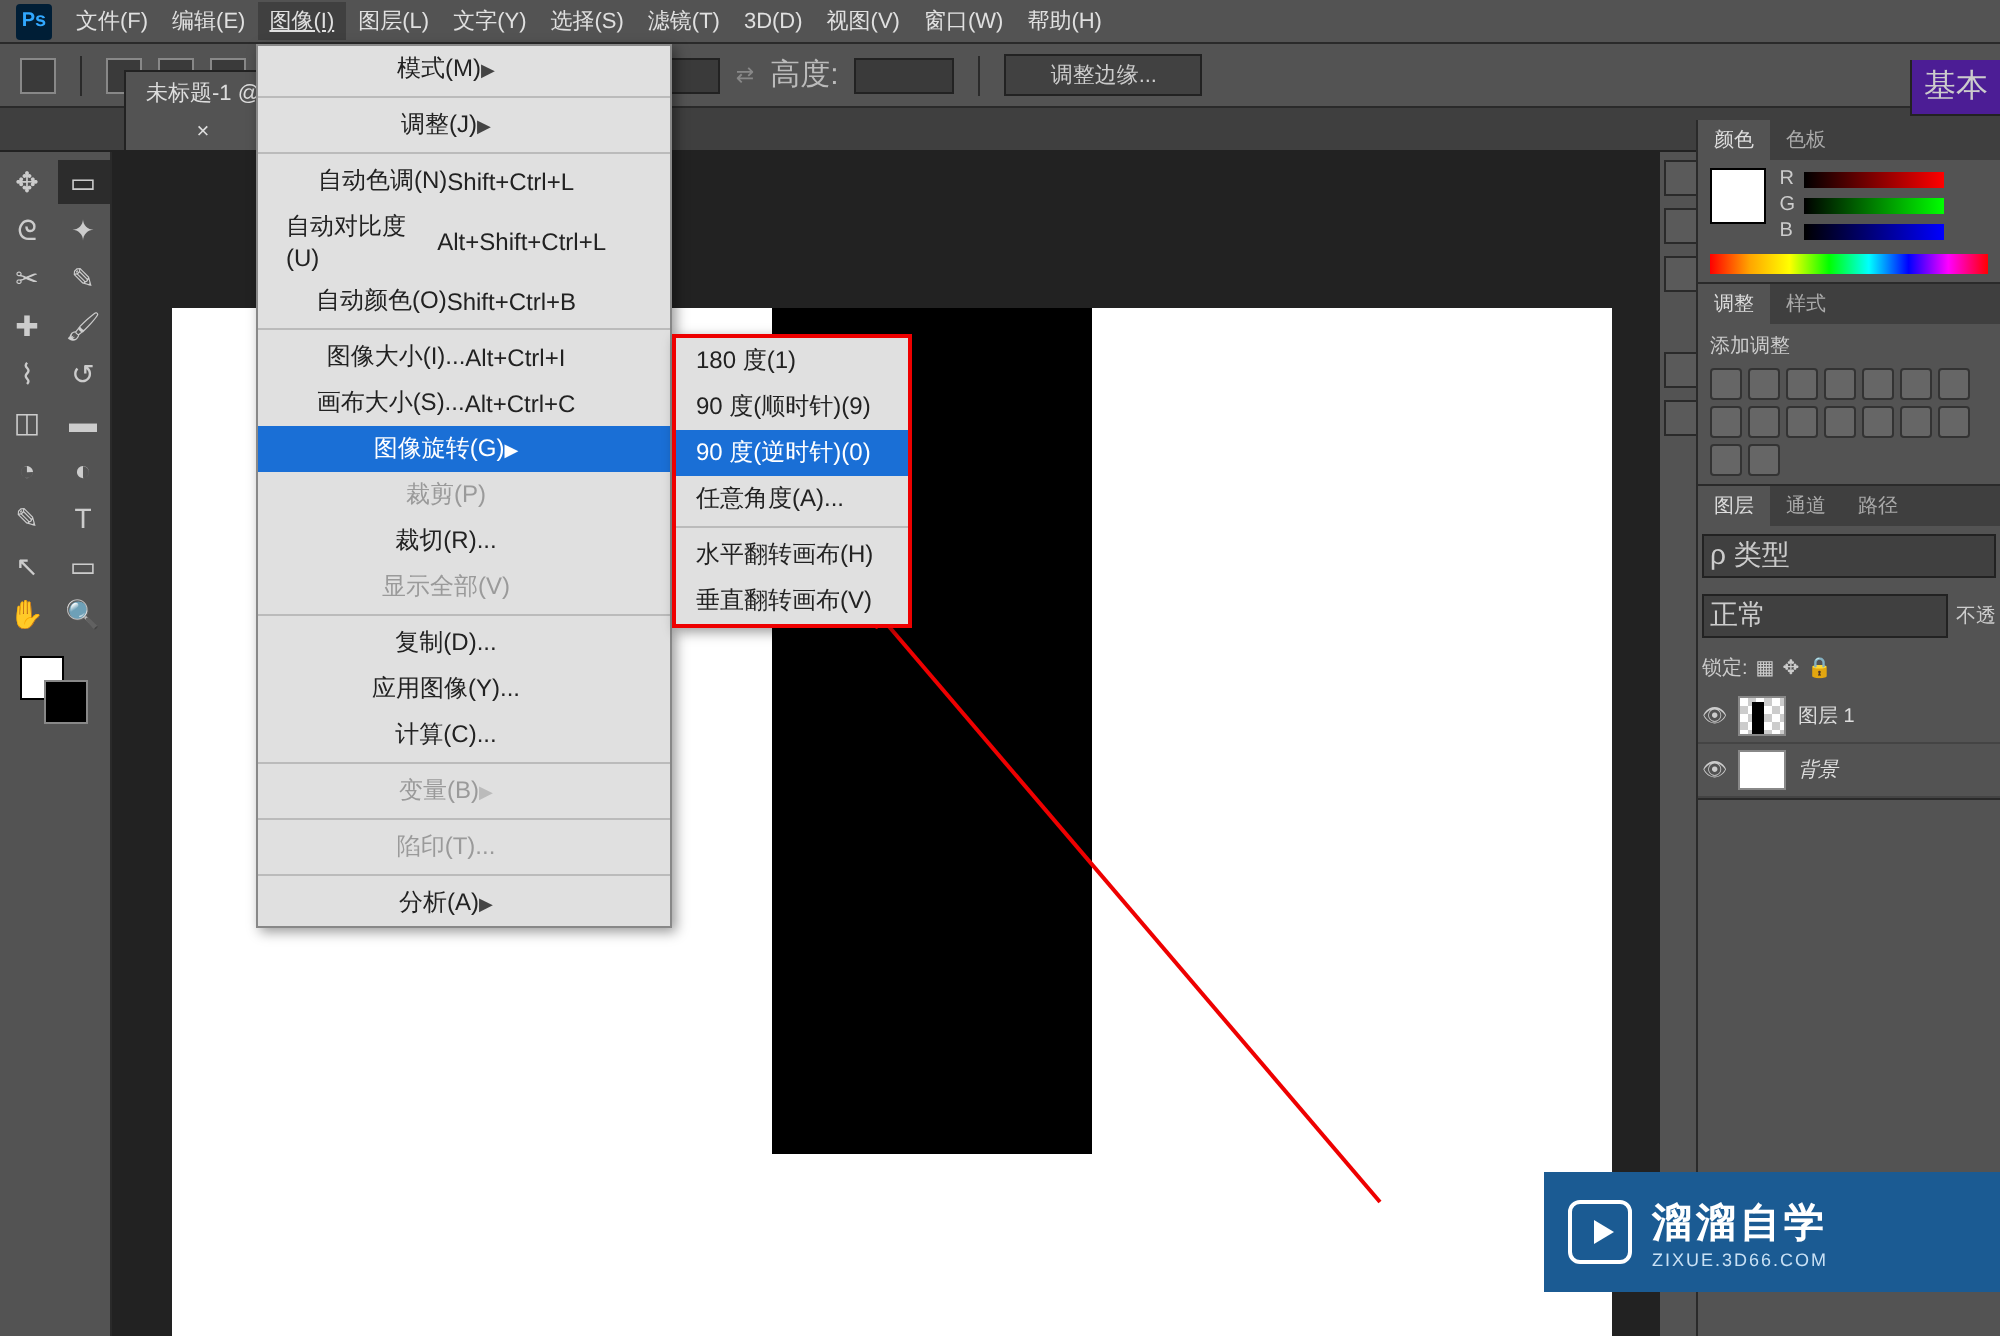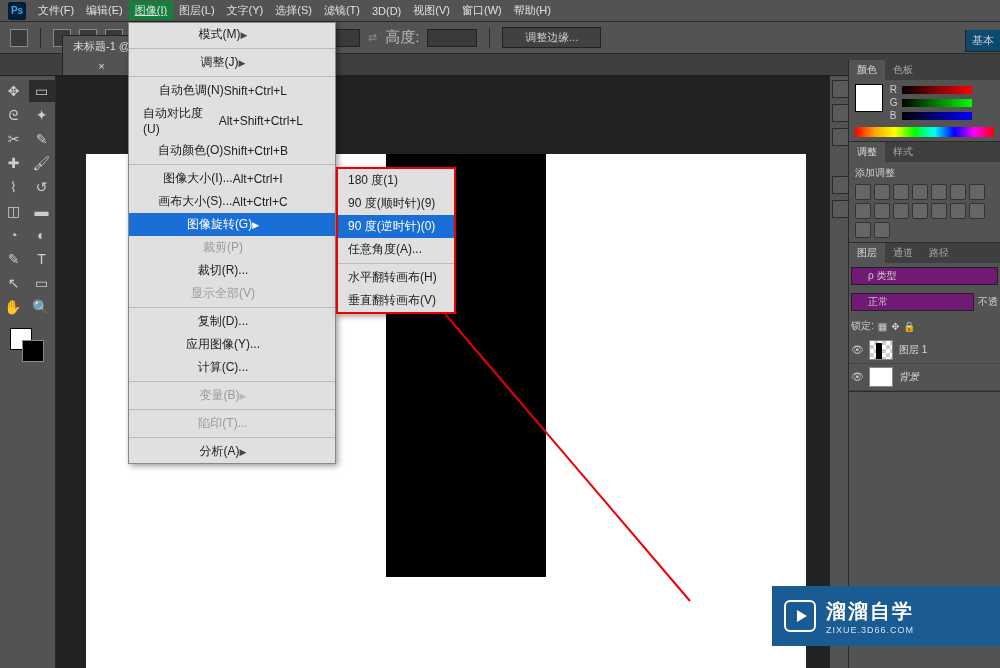--- a/index.html
+++ b/index.html
@@ -2,21 +2,21 @@
 <html><head>
 <meta charset="utf-8">
 <style>
   * { box-sizing: border-box; margin: 0; padding: 0; font-family: "Microsoft YaHei", Arial, sans-serif; }
   body { background: #535353; width: 1000px; height: 668px; overflow: hidden; position: relative; }
 
   
   .menubar { background: #535353; height: 22px; display: flex; align-items: center; padding-left: 8px; color: #e0e0e0; font-size: 11px; border-bottom: 1px solid #2a2a2a;}
   .ps-logo { width: 18px; height: 18px; background: #001e36; color:#31a8ff; font-weight: bold; font-size: 10px; display:flex; align-items:center; justify-content:center; border-radius:2px; margin-right:6px;}
   .menubar .menu-item { padding: 2px 6px; cursor: default; }
-  .menubar .menu-item.active { background: #15803d; text-decoration: underline; }
+  .menubar .menu-item.active { background: #404040; text-decoration: underline; }
 
   
   .optionbar { background: #535353; height: 32px; display:flex; align-items:center; padding-left:10px; gap:8px; color:#ccc; font-size:11px; border-bottom:1px solid #2a2a2a;}
   .opt-box { width:18px; height:18px; border:1px solid #888; background:#3a3a3a;}
   .opt-sep { width:1px; height:20px; background:#2a2a2a; margin:0 4px;}
   .opt-select { background:#414141; color:#ddd; border:1px solid #222; padding:1px 20px 1px 6px; font-size:11px; position:relative;}
   .opt-label { font-size:15px; color:#bbb;}
   .opt-input { width:50px; background:#3a3a3a; border:1px solid #222; height:18px;}
   .opt-btn { background:#414141; border:1px solid #222; color:#ccc; padding:2px 22px; font-size:11px;}
 
@@ -57,21 +57,21 @@
   .adjust-grid { display:grid; grid-template-columns:repeat(7,16px); gap:3px; margin-top:4px;}
   .adj-icon { width:16px; height:16px; background:#666; border:1px solid #333; border-radius:2px;}
 
   .layer-row { display:flex; align-items:center; gap:6px; padding:3px 2px; border-bottom:1px solid #444;}
   .layer-eye { width:12px; height:12px;}
   .layer-thumb { width:24px; height:20px; background:#fff; border:1px solid #888; position:relative;}
   .layer-thumb.checker::before { content:""; position:absolute; inset:0; background:repeating-conic-gradient(#ccc 0 25%, #fff 0 50%) 0 0/8px 8px;}
   .layer-thumb.checker::after { content:""; position:absolute; left:6px; top:2px; width:6px; height:16px; background:#000;}
   .layer-name { font-size:10px; color:#ddd;}
   .blend-row { display:flex; gap:4px; padding:4px 2px; align-items:center;}
-  .blend-select { flex:1; background:#701a75; border:1px solid #222; color:#ccc; font-size:10px; padding:1px 16px;}
+  .blend-select { flex:1; background:#404040; border:1px solid #222; color:#ccc; font-size:14px; padding:1px 3px;}
 
   
   .canvas-area { position:absolute; left:56px; top:76px; right:170px; bottom:0; background:#222; overflow:hidden;}
   .canvas-page { position:absolute; left:30px; top:78px; width:720px; height:600px; background:#fff; }
   .black-rect { position:absolute; left:300px; top:0; width:160px; height:423px; background:#000;}
 
   
   .dropdown { position:absolute; left:128px; top:22px; width:208px; background:#e0e0e0; border:1px solid #888; box-shadow:2px 2px 6px rgba(0,0,0,.4); font-size:12px; color:#222; z-index:100;}
   .dropdown .dd-item { display:flex; justify-content:center; align-items:center; padding:3px 32px 3px 14px; position:relative;}
   .dropdown .dd-item.hi { background:#1a6fd6; color:#fff;}
@@ -88,21 +88,21 @@
   
   .red-line { position:absolute; z-index:99; pointer-events:none;}
 
   
   .watermark { position:absolute; right:0; bottom:22px; width:228px; height:60px; background:#1b5b93; color:#fff; display:flex; align-items:center; gap:10px; padding:0 12px; z-index:200;}
   .wm-play { width:32px; height:32px; border:2px solid #fff; border-radius:6px; display:flex; align-items:center; justify-content:center;}
   .wm-play::after { content:""; border-left:10px solid #fff; border-top:6px solid transparent; border-bottom:6px solid transparent; margin-left:3px;}
   .wm-text-main { font-size:20px; font-weight:bold; letter-spacing:2px;}
   .wm-text-sub { font-size:9px; color:#c9e1f5; letter-spacing:1px;}
 
-  .basic-btn { position:absolute; right:0; top:30px; background:#0c4a6e; color:#ccc; font-size:11px; padding:3px 6px; border-left:1px solid #222; border-bottom:1px solid #222;}
+  .basic-btn { position:absolute; right:0; top:30px; background:#4c1d95; color:#ccc; font-size:16px; padding:3px 6px; border-left:1px solid #222; border-bottom:1px solid #222;}
 </style>
 </head>
 <body>
 
 <div class="menubar">
   <div class="ps-logo">Ps</div>
   <div class="menu-item">文件(F)</div>
   <div class="menu-item">编辑(E)</div>
   <div class="menu-item active">图像(I)</div>
   <div class="menu-item">图层(L)</div>

